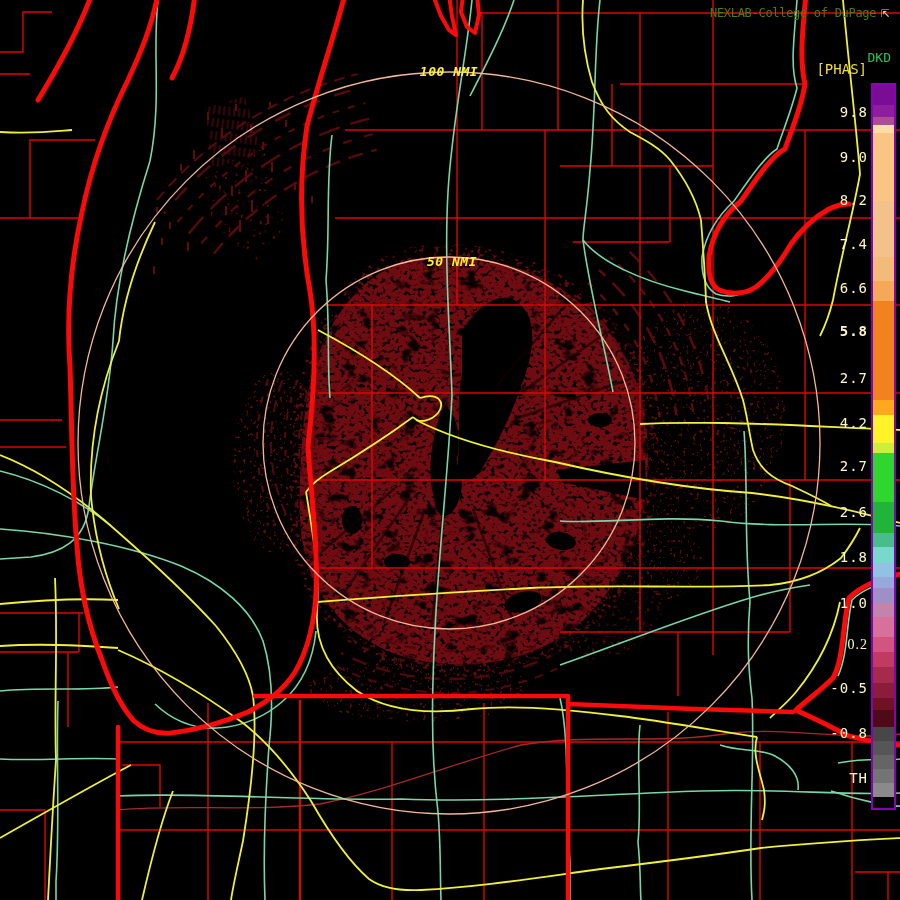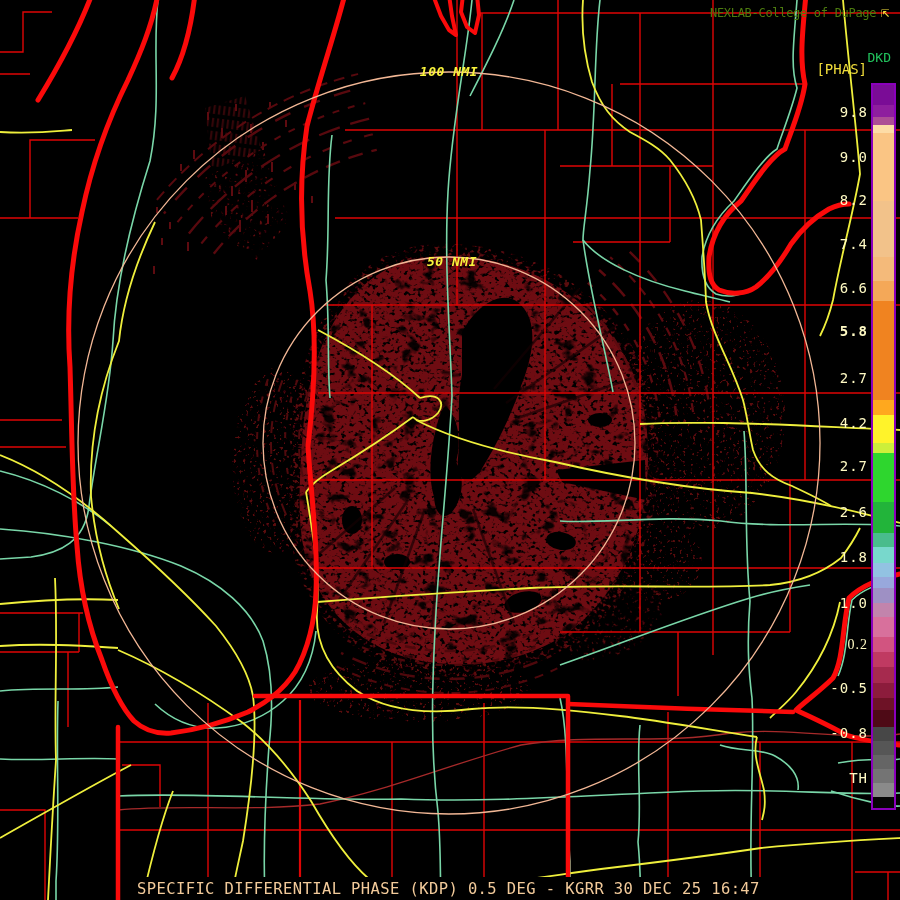--- a/index.html
+++ b/index.html
@@ -270,14 +270,13 @@
       <div class="cblab" style="top: 458px;">2.7</div>
       <div class="cblab" style="top: 504px; margin-left: 36px;">2.6</div>
       <div class="cblab" style="top: 549px;">1.8</div>
       <div class="cblab" style="top: 595px;">1.0</div>
       <div class="cblab" style="top: 637px; font-family: Liberation Serif, serif;">0.2</div>
       <div class="cblab" style="top: 680px;">-0.5</div>
       <div class="cblab" style="top: 725px;">-0.8</div>
       <div class="cblab" style="top: 770px;">TH</div>
     </div>
 
-  <div class="footer">SPECIFIC DIFFERENTIAL PHASE (KDP) 0.5 DEG - KGRR 30 DEC 25 16:47</div>
 </div>
 
 </body></html>

